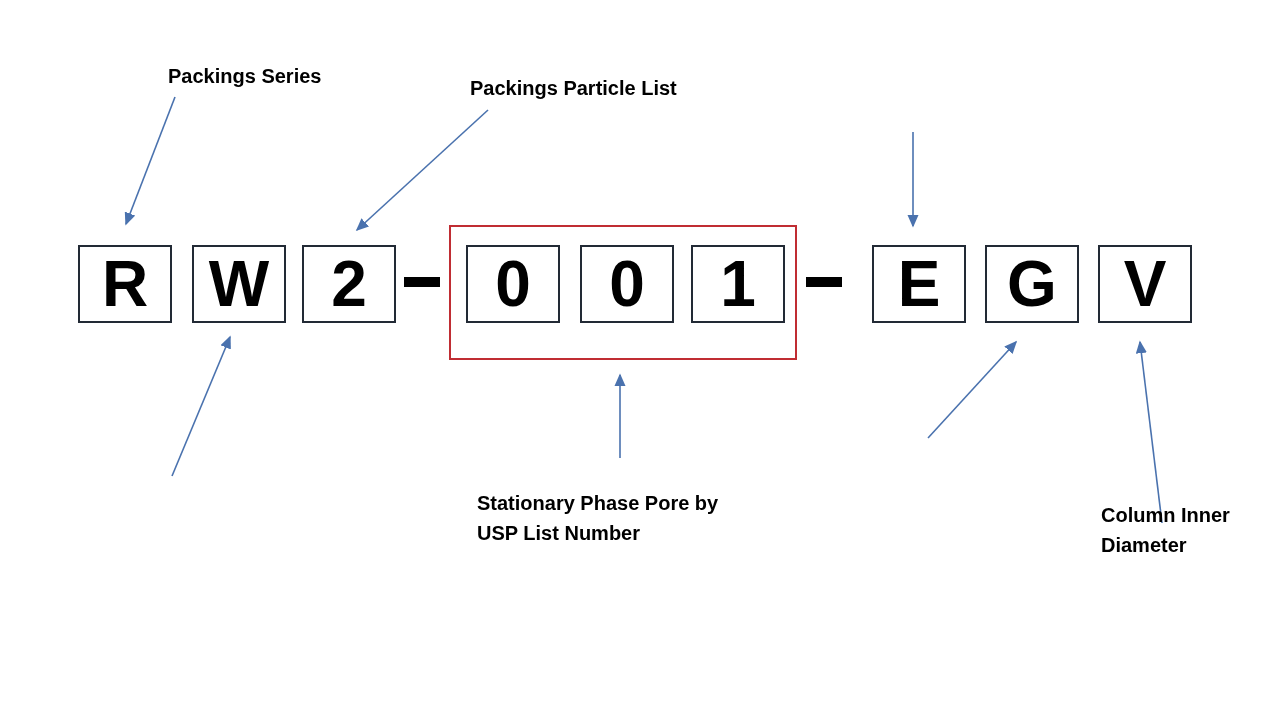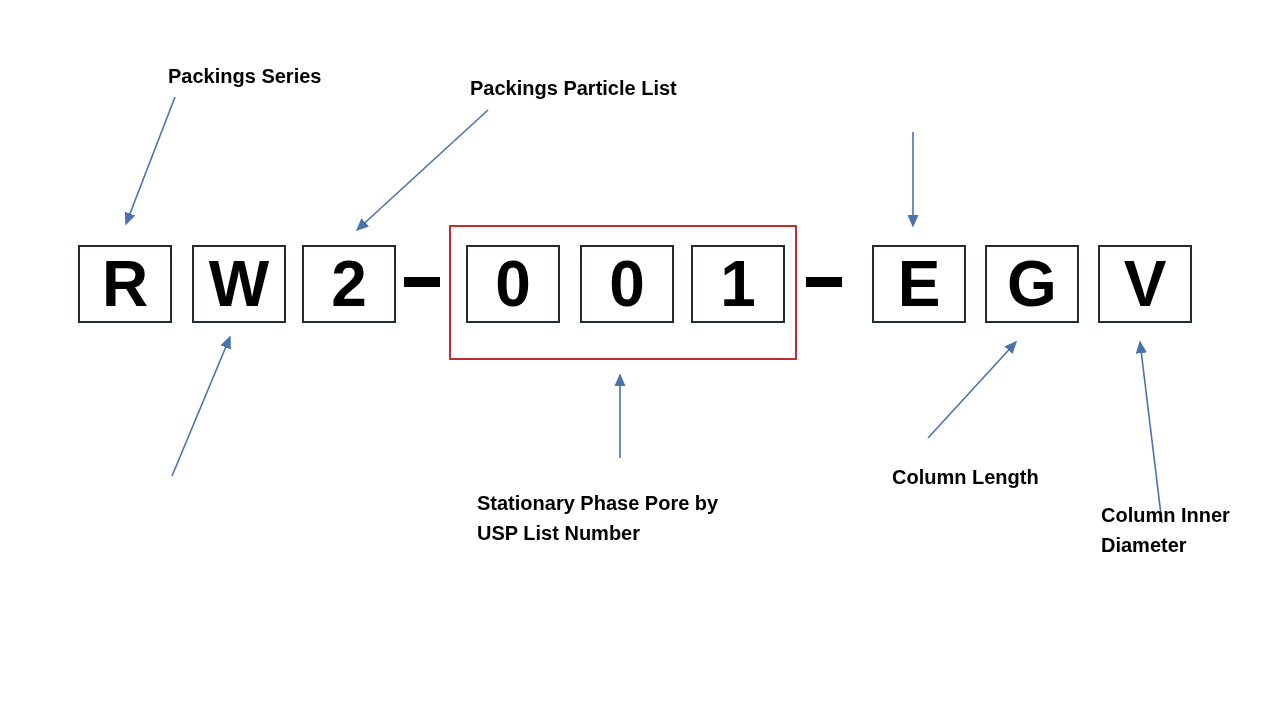--- a/index.html
+++ b/index.html
@@ -79,16 +79,15 @@
   <div class="code-box" style="left:580px;">0</div>
   <div class="code-box" style="left:691px;">1</div>
 
   <div class="dash" style="left:806px;"></div>
 
   <div class="code-box" style="left:872px;">E</div>
   <div class="code-box" style="left:985px;">G</div>
   <div class="code-box" style="left:1098px;">V</div>
 
   <div class="label" style="left:477px;top:488px;width:255px;">Stationary Phase Pore by USP List Number</div>
-  <div class="label" style="left:892px;top:462px;width:230px;">Column Length</div>
   <div class="label" style="left:1064px;top:500px;width:195px;margin-left:37px;">Column Inner Diameter</div>
 
 </div>
 
 </body></html>

